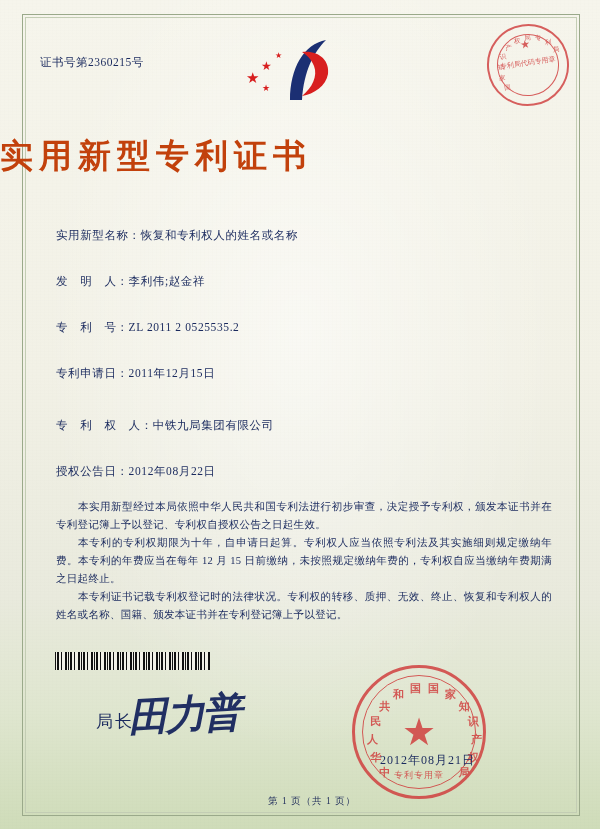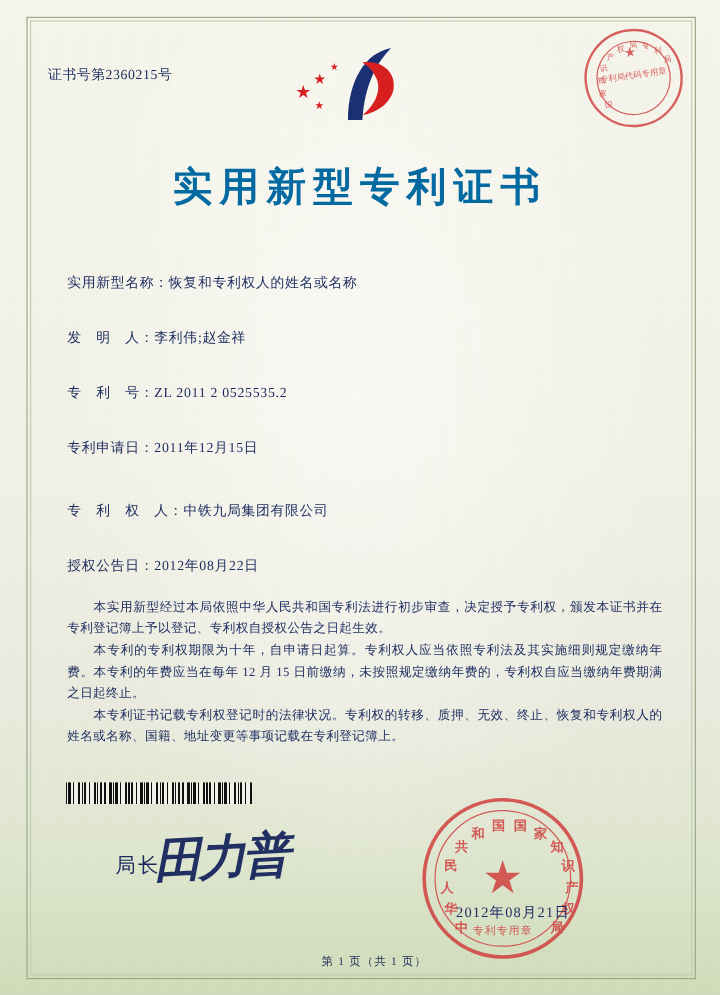--- a/index.html
+++ b/index.html
@@ -27,22 +27,22 @@
 
   
   .logo{position:absolute;left:244px;top:38px;width:110px;height:66px;}
   .logo .swoosh{position:absolute;left:30px;top:0;width:58px;height:64px;}
   .logo .star{position:absolute;color:#d81f1f;font-size:12px;line-height:12px;}
   .s1{left:2px;top:34px;font-size:15px !important;}
   .s2{left:17px;top:22px;font-size:12px !important;}
   .s3{left:18px;top:44px;font-size:9px !important;}
   .s4{left:31px;top:12px;font-size:8px !important;}
 
-  .title{position:absolute;left:0;right:0;top:134px;text-align:center;font-size:33px;letter-spacing:6px;
-    font-weight:bold;color:#0369a1;font-family:"DejaVu Serif",serif;}
+  .title{position:absolute;left:0;right:0;top:134px;font-size:33px;letter-spacing:6px;
+    font-weight:bold;color:#c2410c;font-family:"DejaVu Serif",serif;}
 
   .field{position:absolute;left:56px;font-size:11.5px;color:#1a2a5e;letter-spacing:.6px;}
   .f-label{display:inline-block;}
   .f-val{display:inline-block;}
 
   .certno{position:absolute;left:40px;top:55px;font-size:11.5px;color:#1a2a5e;letter-spacing:.5px;}
 
   .para{position:absolute;left:56px;right:48px;font-size:10.5px;line-height:18px;color:#1a2a5e;text-align:justify;text-indent:22px;letter-spacing:.3px;}
 
   .barcode{position:absolute;left:55px;top:652px;width:155px;height:18px;
@@ -121,21 +121,21 @@
   </div>
   <div class="field" style="top:418px">
     <span class="f-label">专　利　权　人：</span><span class="f-val">中铁九局集团有限公司</span>
   </div>
   <div class="field" style="top:464px">
     <span class="f-label">授权公告日：</span><span class="f-val">2012年08月22日</span>
   </div>
 
   <div class="para" style="top:498px">本实用新型经过本局依照中华人民共和国专利法进行初步审查，决定授予专利权，颁发本证书并在专利登记簿上予以登记、专利权自授权公告之日起生效。</div>
   <div class="para" style="top:534px">本专利的专利权期限为十年，自申请日起算。专利权人应当依照专利法及其实施细则规定缴纳年费。本专利的年费应当在每年 12 月 15 日前缴纳，未按照规定缴纳年费的，专利权自应当缴纳年费期满之日起终止。</div>
-  <div class="para" style="top:588px">本专利证书记载专利权登记时的法律状况。专利权的转移、质押、无效、终止、恢复和专利权人的姓名或名称、国籍、地址变更等事项记载在专利登记簿上。</div>
+  <div class="para" style="top:588px">本专利证书记载专利权登记时的法律状况。专利权的转移、质押、无效、终止、恢复和专利权人的姓名或名称、国籍、颁发本证书并在专利登记簿上予以登记。</div>
 
   <div class="barcode"></div>
 
   <div class="director">局长</div>
   <div class="sign">田力普</div>
 
   <div class="seal-big">
     <div class="inner"></div>
     <div class="bigstar">★</div>
     <div class="arc">

